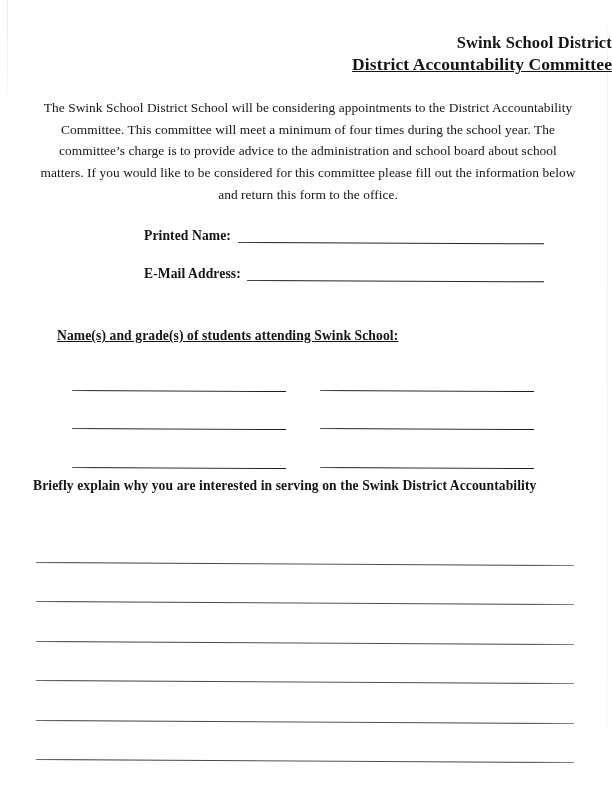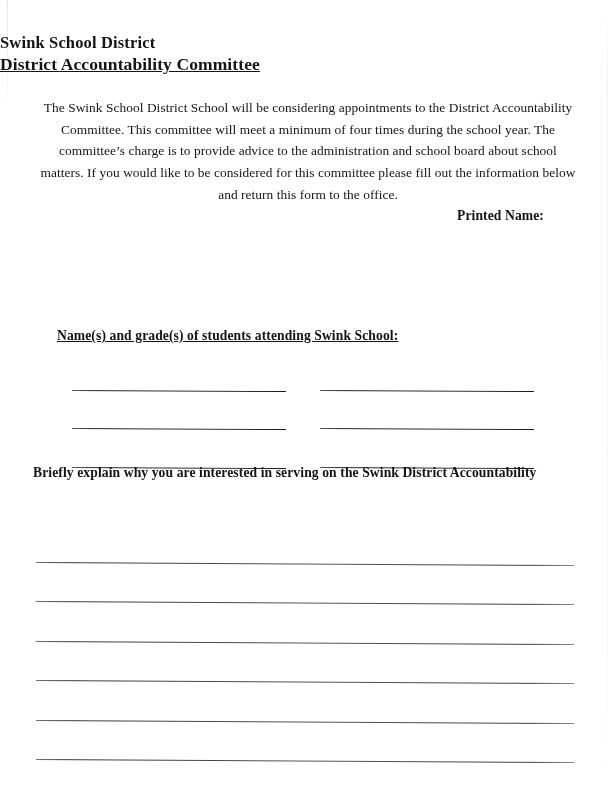--- a/index.html
+++ b/index.html
@@ -39,21 +39,21 @@
     position: absolute;
     inset: 0;
   }
 
   
   .title-block {
     position: absolute;
     top: 32px;
     left: 0;
     width: 612px;
-    text-align: left;
+    text-align: right;
   }
   .title-line-1 {
     font-size: 16.5px;
     font-weight: bold;
     letter-spacing: 0.15px;
     line-height: 21px;
   }
   .title-line-2 {
     font-size: 17.5px;
     font-weight: bold;
@@ -78,21 +78,20 @@
   .fields {
     position: absolute;
     top: 208px;
     left: 144px;
     width: 400px;
   }
   .field-row {
     display: flex;
     align-items: flex-end;
     height: 38px;
-    flex-direction: column;
   }
   .field-row .label {
     font-size: 13.6px;
     font-weight: bold;
     white-space: nowrap;
     padding-bottom: 2px;
     letter-spacing: 0.1px;
   }
   .field-row .rule {
     flex: 1;
@@ -131,21 +130,21 @@
     height: 1px;
     background: linear-gradient(to right, #5c5c5c, #242424 10%, #333 75%, #1b1b1b);
     transform: rotate(0.28deg);
     transform-origin: left center;
   }
   .students-row .spacer { width: 34px; }
 
   
   .explain-heading {
     position: absolute;
-    top: 462px;
+    top: 475px;
     left: 33px;
     width: 552px;
     font-size: 13.6px;
     font-weight: bold;
     line-height: 22px;
     letter-spacing: 0.1px;
   }
 
   
   .writing-lines {
@@ -183,20 +182,24 @@
   <div class="intro">The Swink School District School will be considering appointments to the District Accountability Committee.  This committee will meet a minimum of four times during the school year.  The committee’s charge is to provide advice to the administration and school board about school matters.  If you would like to be considered for this committee please fill out the information below and return this form to the office.</div>
 
   <div class="fields">
 
     <div class="field-row">
       <span class="label">Printed Name:</span>
       <span class="rule"></span>
     </div>
 
 
+    <div class="field-row">
+      <span class="label">E-Mail Address:</span>
+      <span class="rule short-gap"></span>
+    </div>
 
   </div>
 
   <div class="students-heading">Name(s) and grade(s) of students attending Swink School:</div>
 
   <div class="students-grid">
     <div class="students-row">
       <span class="cell"></span>
       <span class="spacer"></span>
       <span class="cell"></span>

